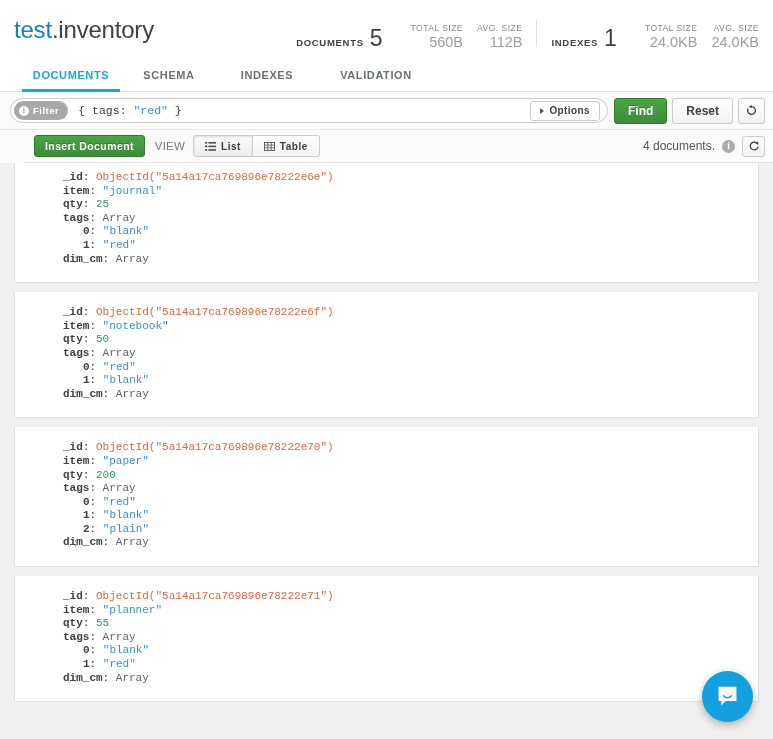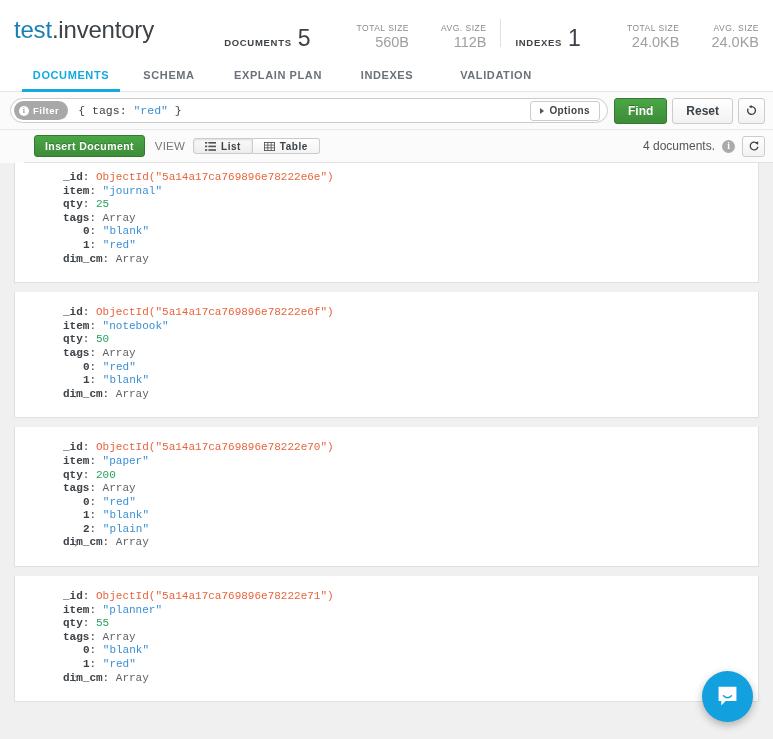--- a/index.html
+++ b/index.html
@@ -76,21 +76,21 @@
   .stat-primary .val {
     font-size: 23px;
     color: #3d4247;
     font-weight: 300;
     margin-left: 6px;
     line-height: 0.95;
   }
 
   .stat-sub {
     text-align: right;
-    margin-left: 32px;
+    margin-left: 14px;
   }
   .stat-sub .lbl {
     font-size: 8.5px;
     letter-spacing: 0.5px;
     color: #8a8a8a;
     text-transform: uppercase;
     display: block;
     line-height: 11px;
   }
   .stat-sub .val {
@@ -271,21 +271,21 @@
 
   .view-label {
     font-size: 11.5px;
     color: #777;
     margin: 0 8px 0 10px;
     letter-spacing: 0.2px;
   }
 
   .seg {
     display: flex;
-    height: 16px;
+    height: 22px;
   }
   .seg-btn {
     background: linear-gradient(to bottom, #ffffff, #f3f3f3);
     border: 1px solid #cccccc;
     font-size: 10px;
     font-weight: bold;
     letter-spacing: 0.5px;
     color: #3d4247;
     display: flex;
     align-items: center;
@@ -455,21 +455,20 @@
           <span class="val">24.0KB</span>
         </div>
       </div>
 
     </div>
   </div>
 
   <div class="tabs">
     <div class="tab active">Documents</div>
     <div class="tab">Schema</div>
-    <div class="tab w-wide">Explain Plan</div>
     <div class="tab">Indexes</div>
     <div class="tab w-wide">Validation</div>
   </div>
 
   <div class="querybar">
     <div class="filter-wrap">
       <div class="filter-pill">
         <span class="pill-info">i</span>
         <span>Filter</span>
       </div>

